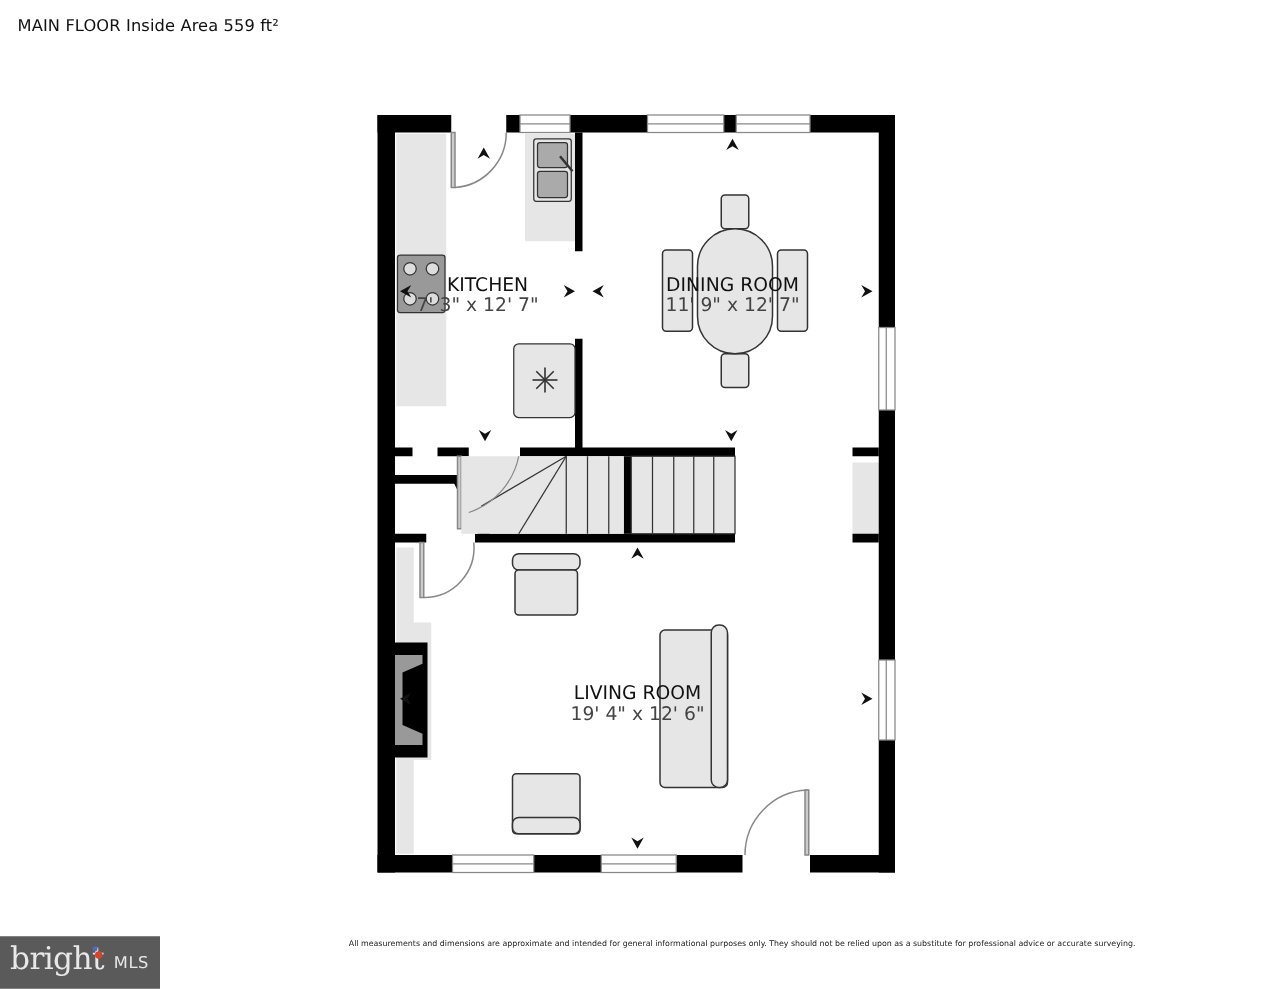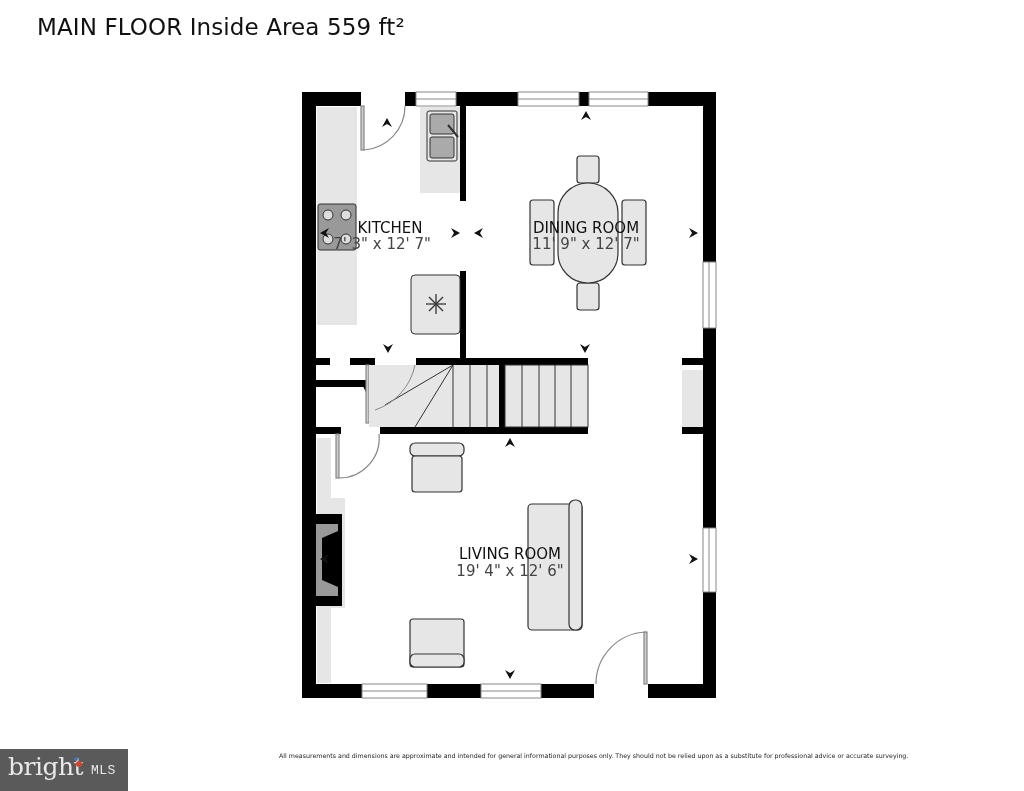--- a/index.html
+++ b/index.html
@@ -1,22 +1,22 @@
 <!DOCTYPE html>
 <html><head>
   <meta charset="utf-8">
   <style>
     html, body { margin: 0; padding: 0; background: #ffffff; }
     body { width: 1024px; height: 791px; position: relative; overflow: hidden; font-family: "DejaVu Sans", sans-serif; }
-    .title { position: absolute; left: 37px; top: 14px; font-size: 23px; color: #111; letter-spacing: 0.1px; }
+    .title { position: absolute; left: 14px; top: 14px; font-size: 13px; color: #111; letter-spacing: 0.1px; }
     .plan { position: absolute; left: 0; top: 0; }
     .disclaimer { position: absolute; left: 279px; top: 752px; font-size: 6.3px; color: #222; white-space: nowrap; }
     .logo { position: absolute; left: 0; top: 749px; width: 128px; height: 42px; background: #5a5a5a; }
     .logo-bright { position: absolute; left: 8px; top: 3px; font-family: "DejaVu Serif", serif; font-size: 25px; color: #e8e8e8; letter-spacing: -0.5px; }
-    .logo-mls { position: absolute; left: 91px; top: 14px; font-size: 13px; color: #e8e8e8; letter-spacing: 0.5px; font-family: Liberation Mono, monospace; }
+    .logo-mls { position: absolute; left: 91px; top: 14px; font-size: 13px; color: #e8e8e8; letter-spacing: 0.5px; }
     .logo-dot { position: absolute; left: 76px; top: 12px; width: 6px; height: 6px; border-radius: 50%; background: #d2452e; }
     .logo-dot2 { position: absolute; left: 74px; top: 8px; width: 4px; height: 4px; border-radius: 50%; background: #4a6fb0; }
     .room-label { font-family: "DejaVu Sans", sans-serif; fill: #111; }
     .room-dim { font-family: "DejaVu Sans", sans-serif; fill: #444; }
   </style>
 </head>
 <body>
 
 <div class="title">MAIN FLOOR Inside Area 559 ft²</div>
 

